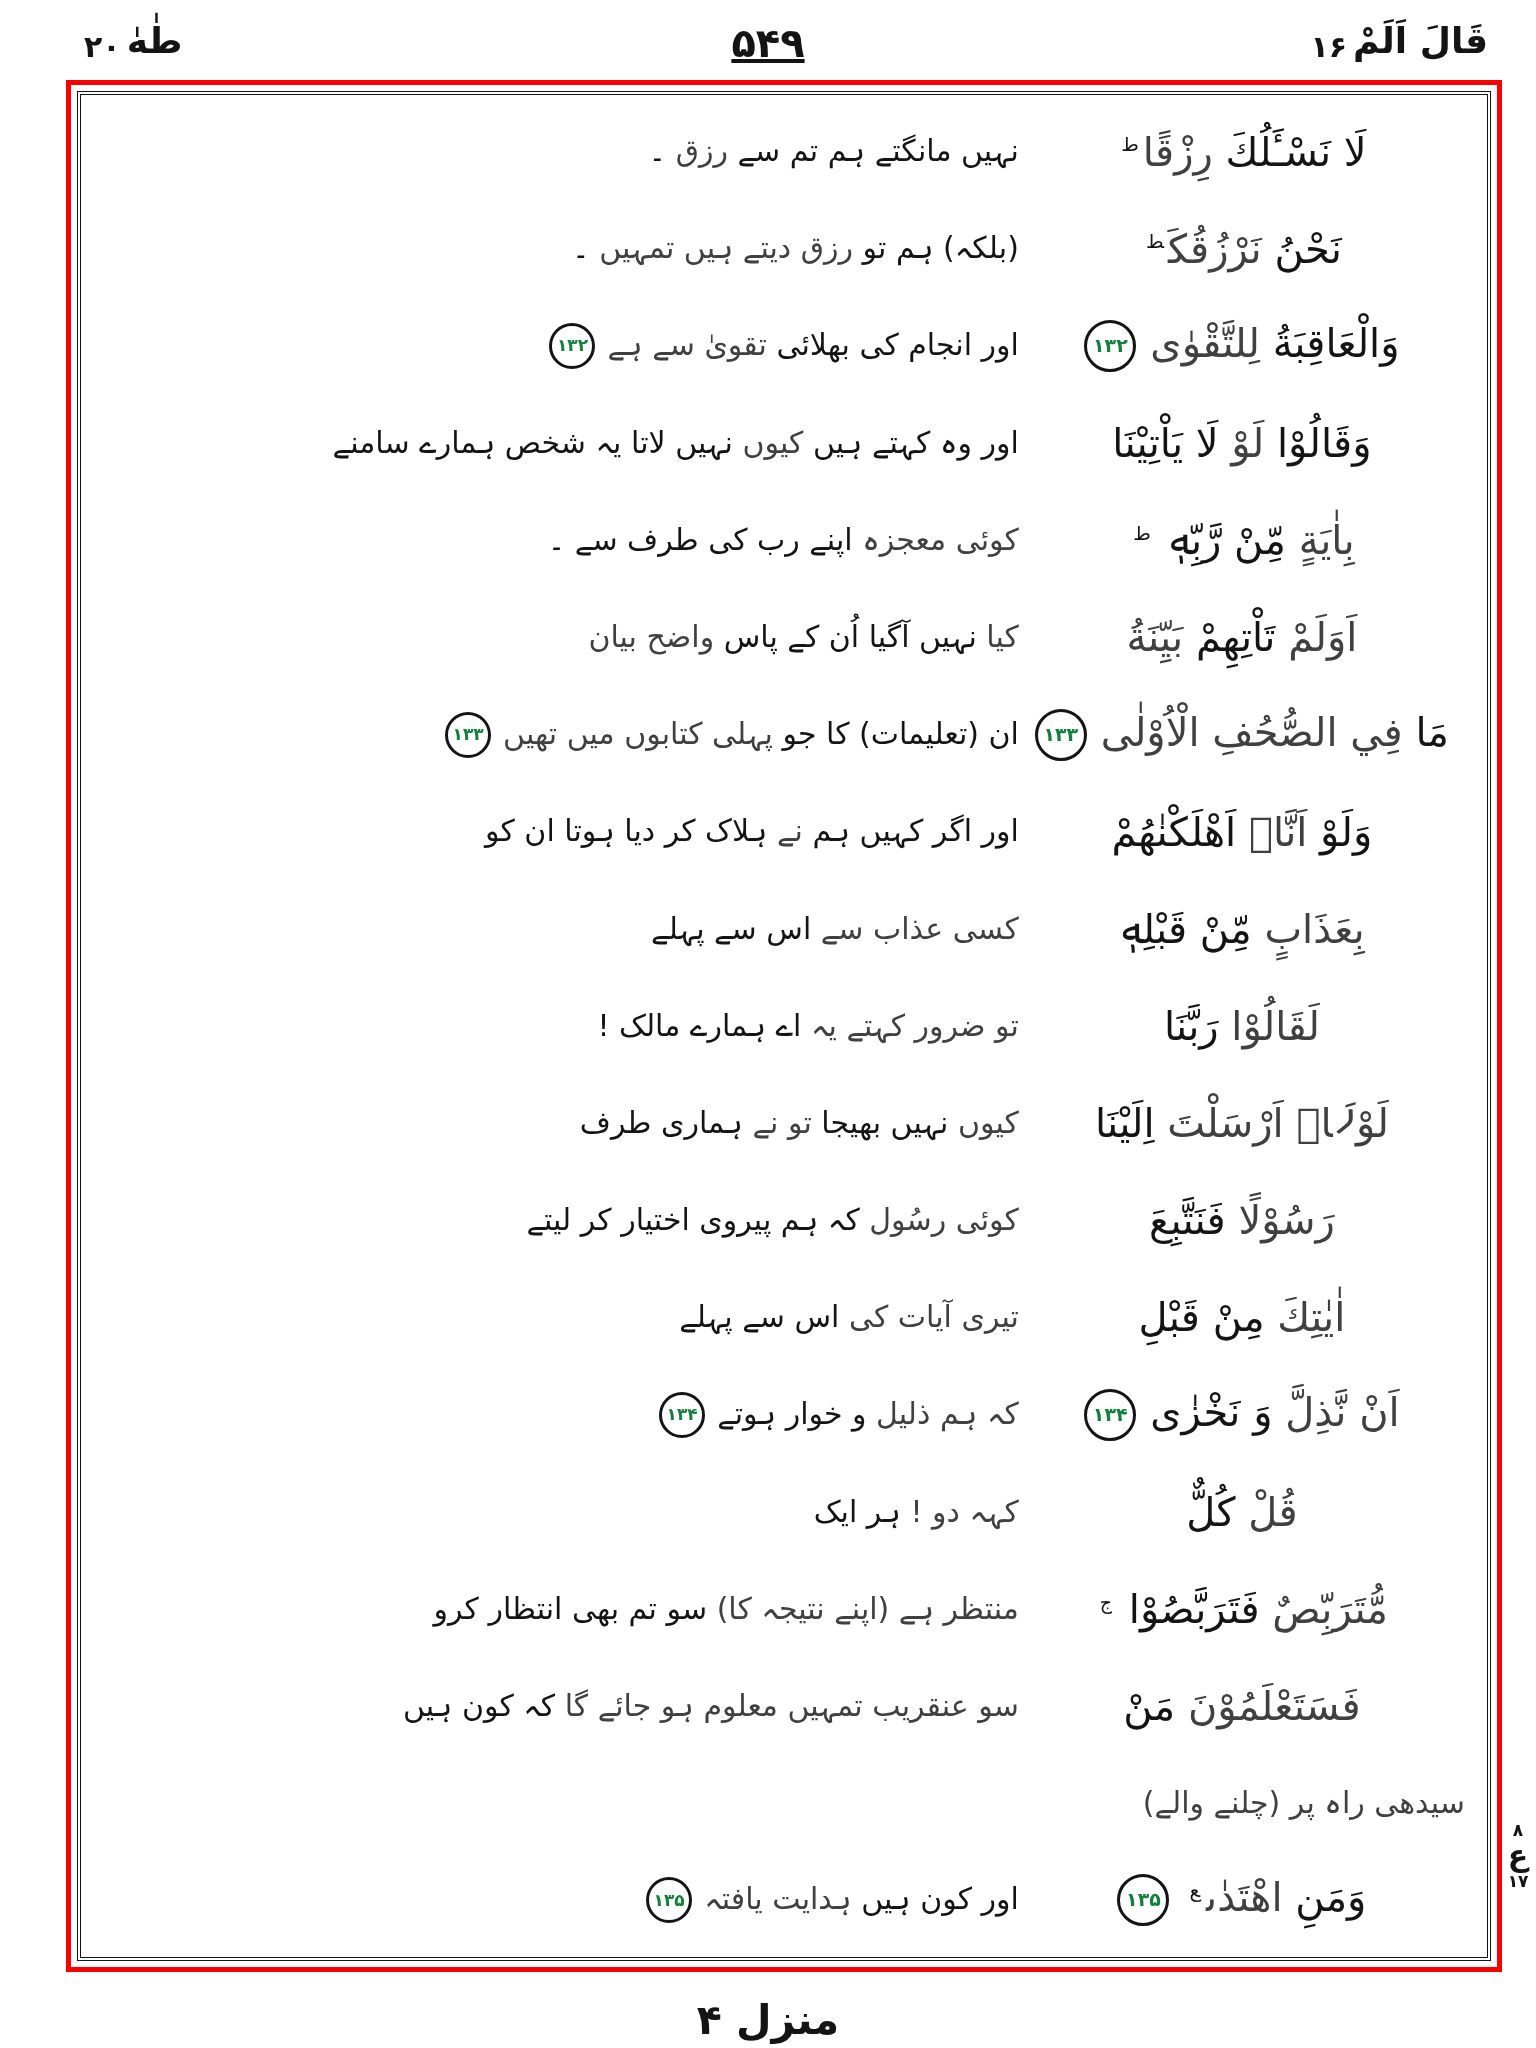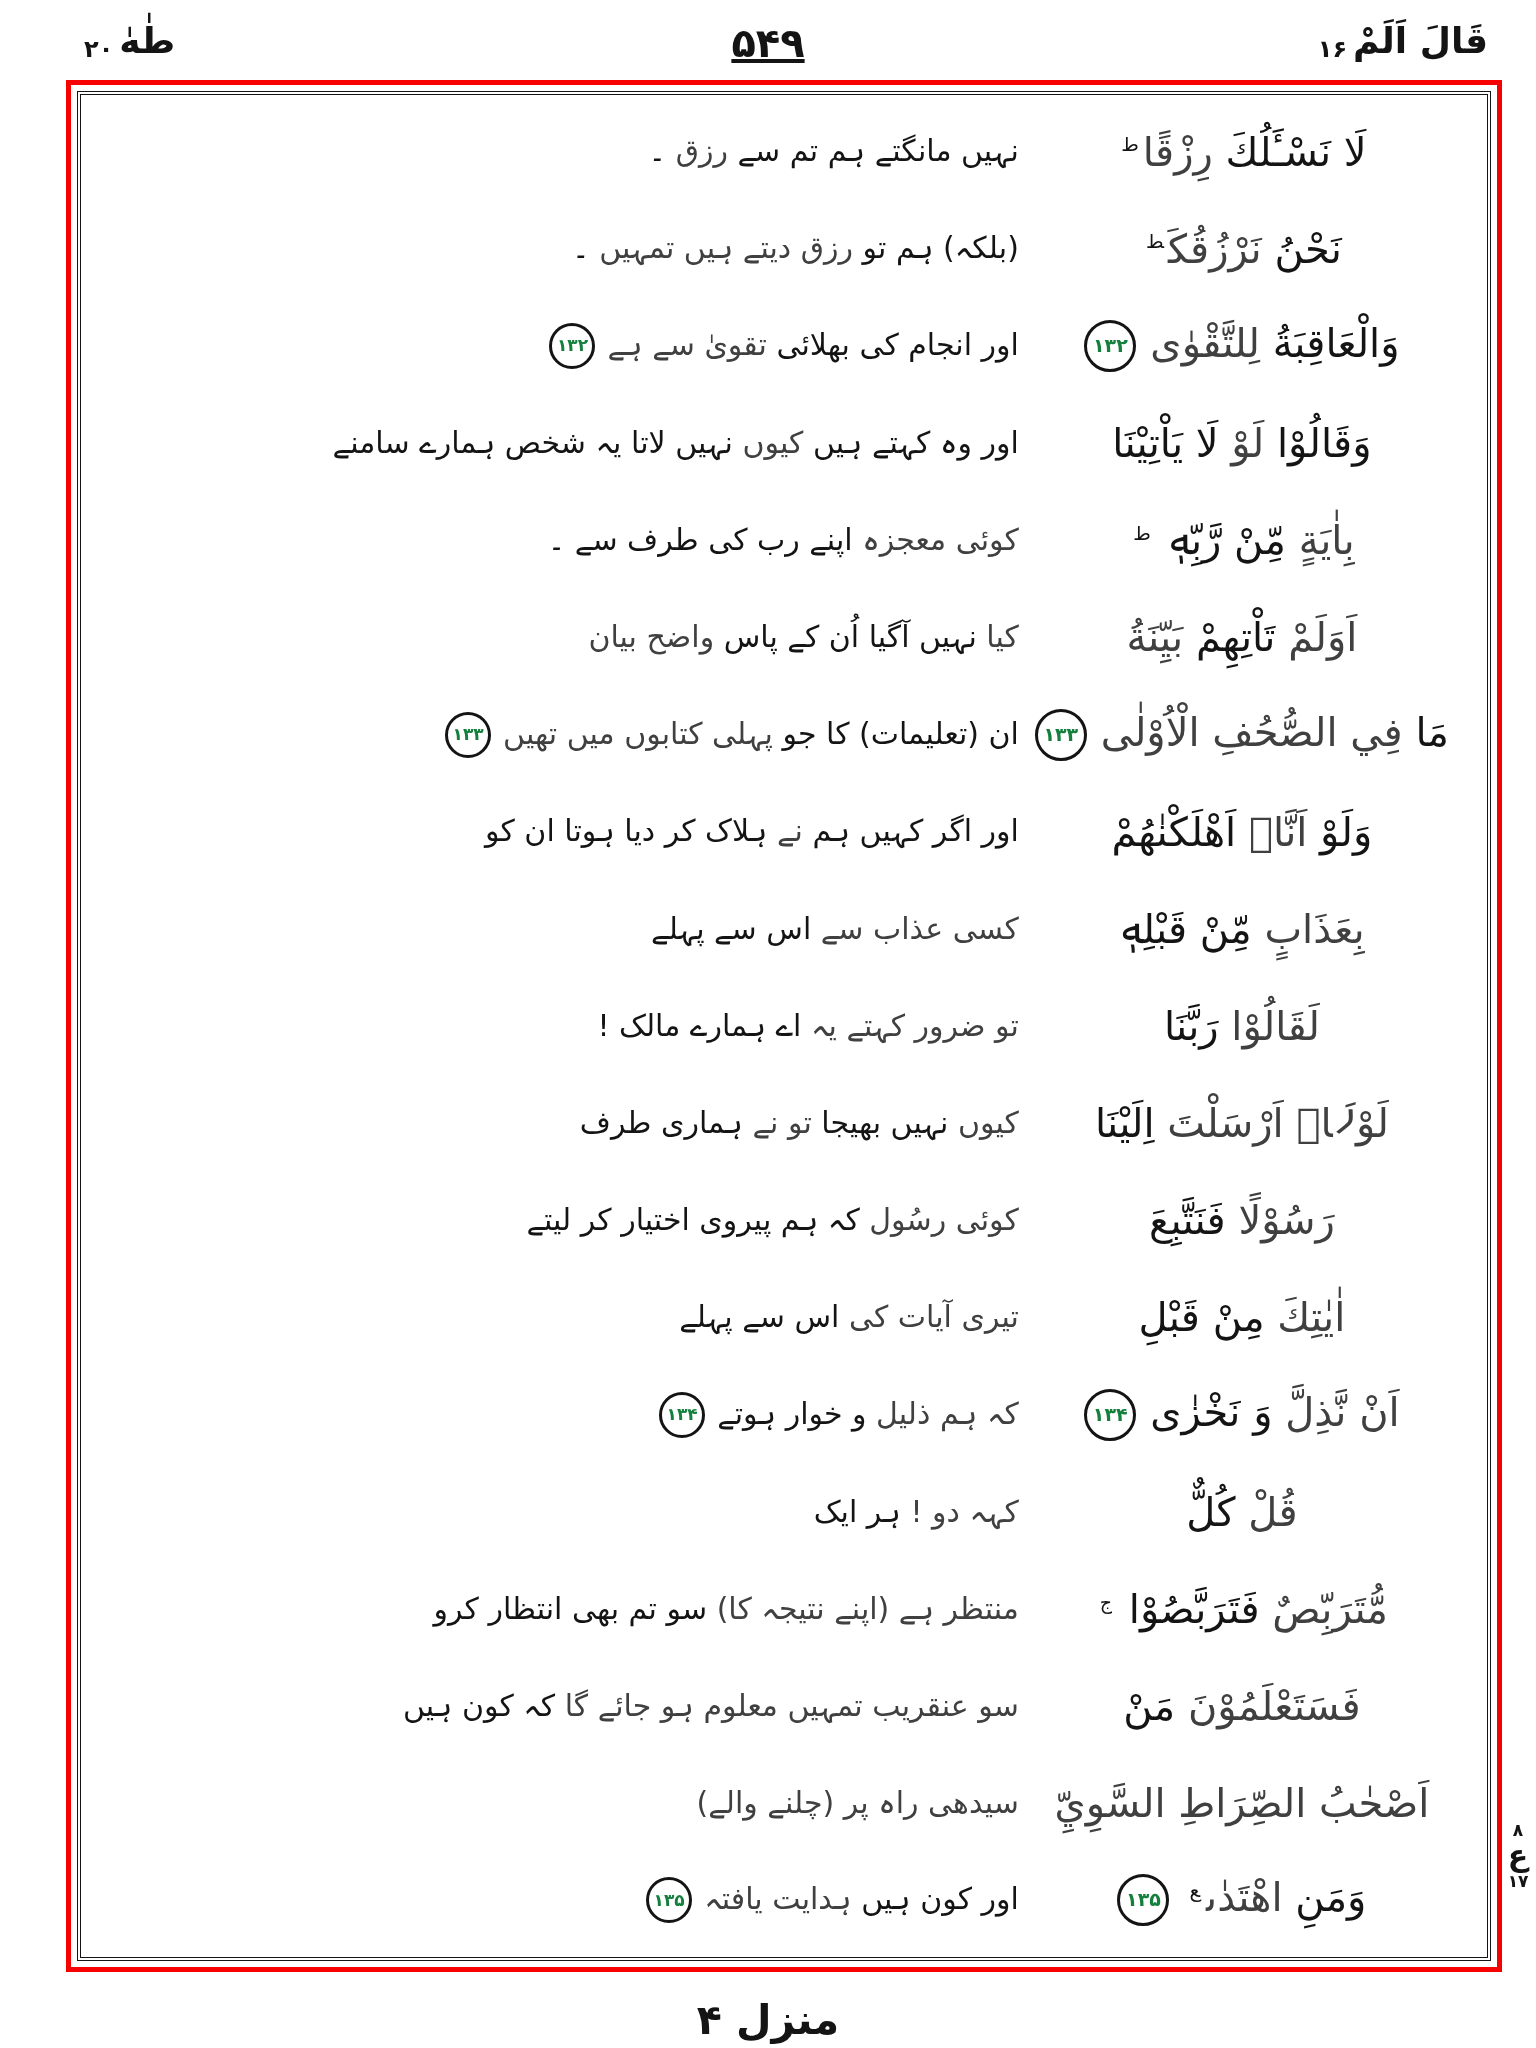--- a/index.html
+++ b/index.html
@@ -5,21 +5,21 @@
   html,body{margin:0;padding:0;}
   body{
     width:1536px;height:2048px;position:relative;background:#ffffff;
     font-family:"DejaVu Sans",sans-serif;color:#141414;overflow:hidden;
   }
   
   .hdr-item{position:absolute;top:20px;font-weight:bold;font-size:36px;white-space:nowrap;}
   .hdr-right{right:48px;}
   .hdr-center{left:50%;transform:translateX(-50%);font-size:40px;text-decoration:underline;}
   .hdr-left{left:78px;}
-  .hdr-small{font-size:24px;font-weight:bold;margin:0 6px;vertical-align:-4px;}
+  .hdr-small{font-size:30px;font-weight:bold;margin:0 6px;vertical-align:-4px;}
   
   .frame{position:absolute;left:66px;top:80px;right:34px;bottom:76px;border:5px solid #f60000;}
   .frame-inner{position:absolute;left:6px;right:6px;top:6px;bottom:6px;border:4px double #141414;}
   
   .rows{position:absolute;left:26px;right:22px;top:8px;bottom:8px;display:flex;flex-direction:column;direction:rtl;}
   .row{flex:1 1 0;display:flex;align-items:center;}
   .cell{line-height:1.15;}
   .cell.arabic{width:33%;font-size:40px;text-align:center;white-space:nowrap;}
   .cell.urdu{width:67%;font-size:30px;text-align:right;padding-left:6px;}
   .seg.red{color:#404040;}
@@ -119,21 +119,20 @@
         </div>
         <div class="row">
           <div class="cell arabic"><span class="seg red">مُّتَرَبِّصٌ</span><span class="seg ink"> فَتَرَبَّصُوْا </span><span class="seg ink mark">ج</span></div>
           <div class="cell urdu"><span class="seg red">منتظر ہے (اپنے نتیجہ کا)</span><span class="seg ink"> سو تم بھی انتظار کرو</span></div>
         </div>
         <div class="row">
           <div class="cell arabic"><span class="seg red">فَسَتَعْلَمُوْنَ</span><span class="seg ink"> مَنْ</span></div>
           <div class="cell urdu"><span class="seg red">سو عنقریب تمہیں معلوم ہو جائے گا</span><span class="seg ink"> کہ کون ہیں</span></div>
         </div>
         <div class="row">
-          <div class="cell arabic"><span class="seg red">اَصْحٰبُ الصِّرَاطِ السَّوِيِّ</span></div>
           <div class="cell urdu"><span class="seg red">سیدھی راہ پر (چلنے والے)</span></div>
         </div>
         <div class="row">
           <div class="cell arabic"><span class="seg ink">وَمَنِ </span><span class="seg red">اهْتَدٰى</span><span class="ruku-mark">ع</span><span class="verse-circle ar">۱۳۵</span></div>
           <div class="cell urdu"><span class="seg ink">اور کون ہیں </span><span class="seg red">ہدایت یافتہ</span><span class="verse-circle ur">۱۳۵</span></div>
         </div>
       </div>
   </div>
 </div>
 

